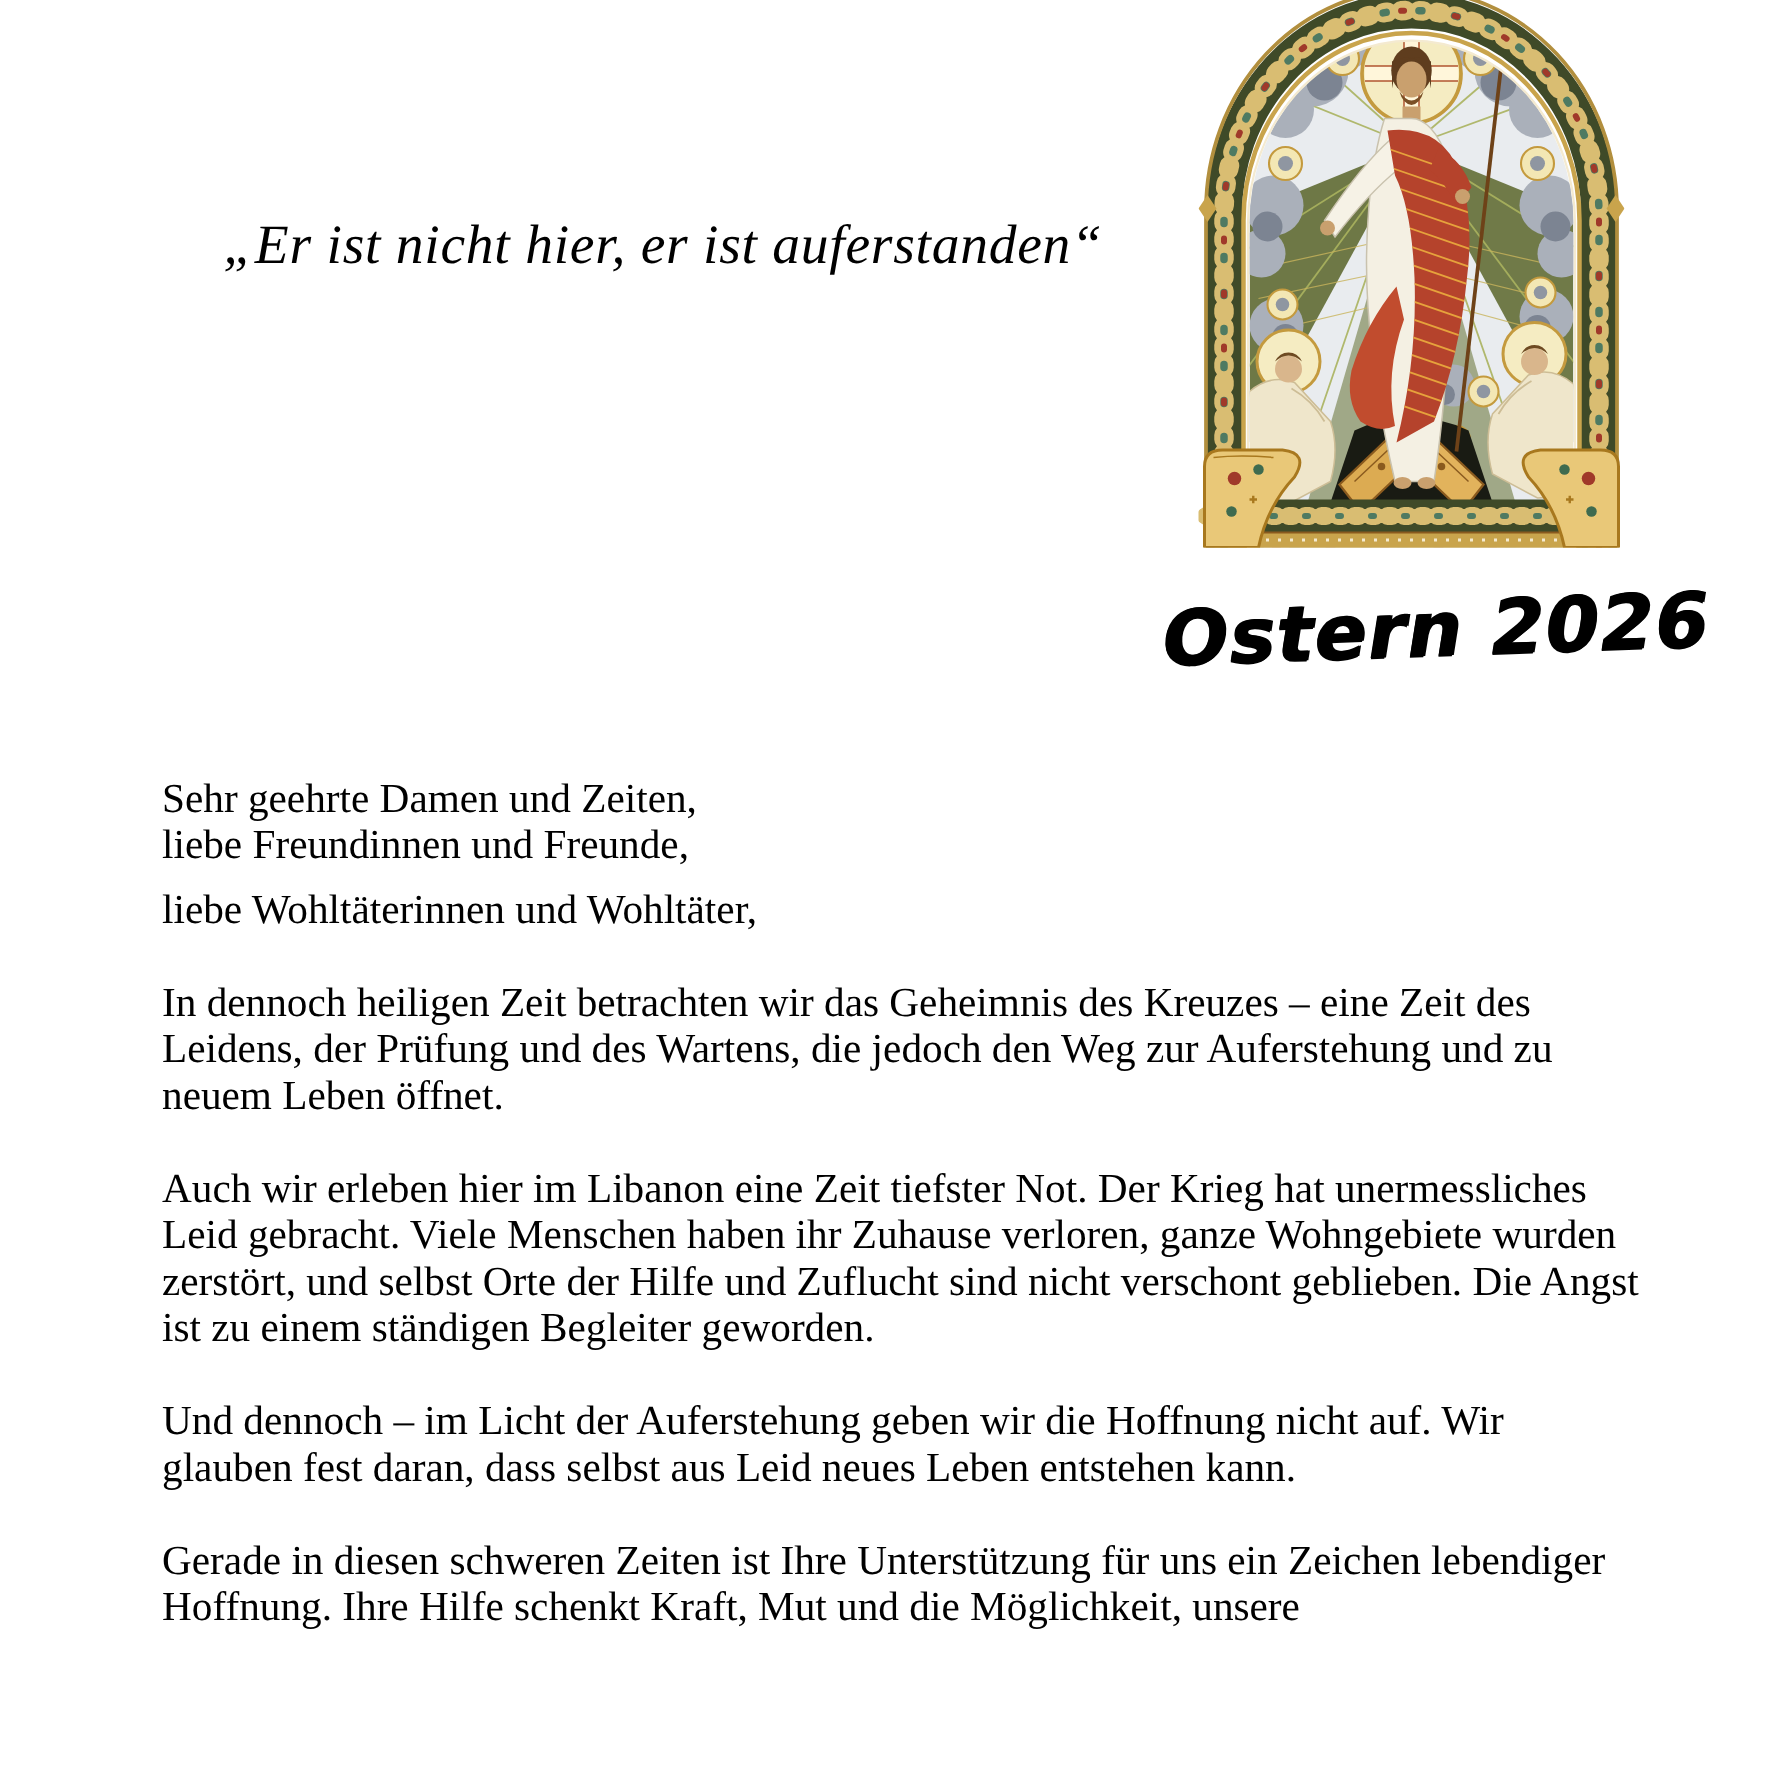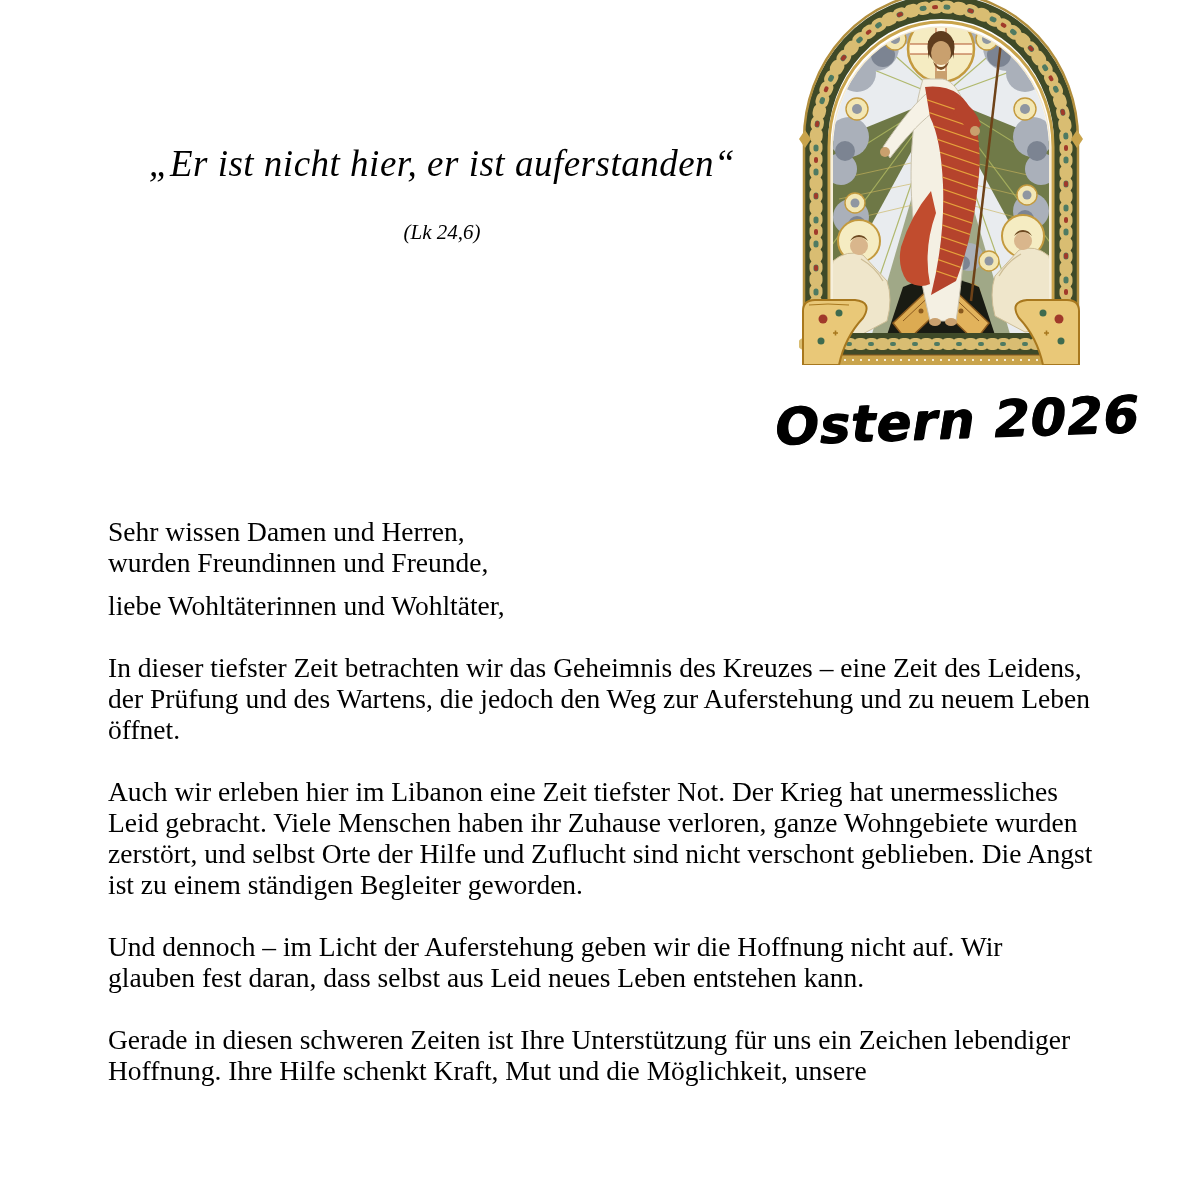--- a/index.html
+++ b/index.html
@@ -75,21 +75,20 @@
   .letter-body p.greeting { margin: 0; }
   .letter-body p.greeting.last { margin: 12px 0 31px 0; }
 </style>
 </head>
 <body>
 
 <div class="page">
 
   <div class="quote-block">
     <div class="quote">„Er ist nicht hier, er ist auferstanden“</div>
-    <div class="quote-ref">(Lk 24,6)</div>
   </div>
 
   <div class="icon-wrap">
     <svg viewBox="0 0 284 376" xmlns="http://www.w3.org/2000/svg">
       <defs>
         <clipPath id="scene-clip">
           <path d="M34,376 L34,160 A108,122 0 0 1 250,160 L250,376 Z"></path>
         </clipPath>
         <clipPath id="himation-clip">
           <path d="M126,98 Q162,94 174,126 Q184,156 179,196 Q174,248 157,292 L132,306 Q146,250 144,196 Q142,150 131,128 Z"></path>
@@ -297,22 +296,22 @@
           <circle cx="22" cy="352" r="3.5" fill="#3f6b4f"></circle>
           <path d="M34,344 l5,0 m-2.5,-2.5 l0,5" stroke="#a8781e" stroke-width="1.6"></path>
         </g>
       </g>
     </svg>
   </div>
 
   <div class="easter-title">Ostern 2026</div>
 
   <div class="letter-body">
-    <p class="greeting">Sehr wissen Damen und Herren,</p>
-    <p class="greeting">wurden Freundinnen und Freunde,</p>
+    <p class="greeting">Sehr geehrte Damen und Zeiten,</p>
+    <p class="greeting">liebe Freundinnen und Freunde,</p>
     <p class="greeting last">liebe Wohltäterinnen und Wohltäter,</p>
-    <p>In dieser tiefster Zeit betrachten wir das Geheimnis des Kreuzes – eine Zeit des Leidens, der Prüfung und des Wartens, die jedoch den Weg zur Auferstehung und zu neuem Leben öffnet.</p>
+    <p>In dennoch heiligen Zeit betrachten wir das Geheimnis des Kreuzes – eine Zeit des Leidens, der Prüfung und des Wartens, die jedoch den Weg zur Auferstehung und zu neuem Leben öffnet.</p>
     <p>Auch wir erleben hier im Libanon eine Zeit tiefster Not. Der Krieg hat unermessliches Leid gebracht. Viele Menschen haben ihr Zuhause verloren, ganze Wohngebiete wurden zerstört, und selbst Orte der Hilfe und Zuflucht sind nicht verschont geblieben. Die Angst ist zu einem ständigen Begleiter geworden.</p>
     <p>Und dennoch – im Licht der Auferstehung geben wir die Hoffnung nicht auf. Wir glauben fest daran, dass selbst aus Leid neues Leben entstehen kann.</p>
     <p>Gerade in diesen schweren Zeiten ist Ihre Unterstützung für uns ein Zeichen lebendiger Hoffnung. Ihre Hilfe schenkt Kraft, Mut und die Möglichkeit, unsere</p>
   </div>
 
 </div>
 
 </body></html>

